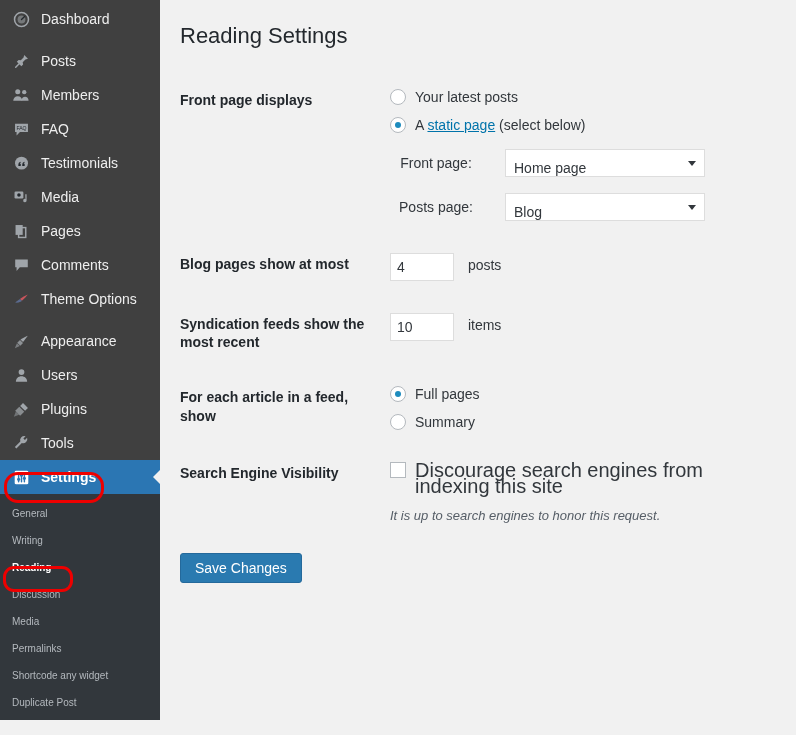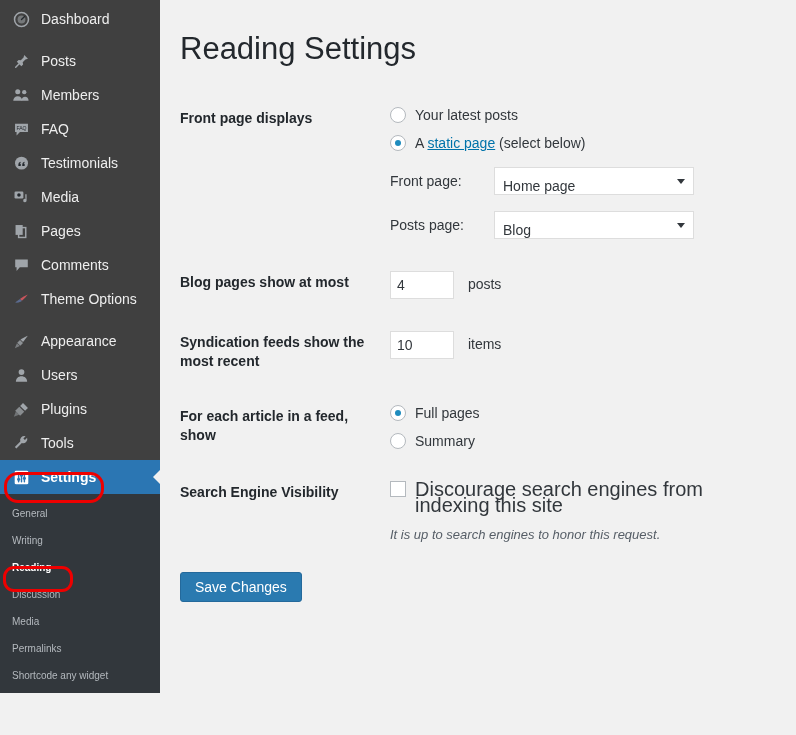--- a/index.html
+++ b/index.html
@@ -81,24 +81,24 @@
   .mi-icon svg { display: block; }
 
   
   #content {
     flex: 1 1 auto;
     background: #f1f1f1;
     padding: 10px 20px 0 20px;
     overflow: hidden;
   }
   #page-title {
-    font-size: 31px;
+    font-size: 22px;
     font-weight: normal;
     color: #23282d;
-    margin: 19px 0 22px 0;
+    margin: 12px 0 22px 0;
     padding-left: 0;
     line-height: 1.3;
   }
 
   table.form-table { width: 100%; border-collapse: collapse; }
   table.form-table th {
     width: 210px;
     text-align: left;
     vertical-align: top;
     font-size: 14px;
@@ -137,24 +137,24 @@
     color: #0073aa;
     text-decoration: underline;
   }
 
   .select-row {
     display: flex; align-items: center;
     margin-top: 16px;
   }
   .select-row .sel-label {
     width: 92px;
-    text-align: left;
+    text-align: center;
     font-size: 14px;
     color: #32373c;
-    margin-right: 12px;
+    margin-right: 23px;
   }
   .fake-select {
     width: 200px; height: 28px;
     border: 1px solid #ddd;
     background: #fff;
     display: flex; align-items: flex-end;
     padding: 0 8px;
     font-size: 14px;
     color: #32373c;
     position: relative;
@@ -368,20 +368,21 @@
     </div>
 
     <div id="submenu">
       <span class="sub-item">General</span>
       <span class="sub-item">Writing</span>
       <span class="sub-item current">Reading</span>
       <span class="sub-item">Discussion</span>
       <span class="sub-item">Media</span>
       <span class="sub-item">Permalinks</span>
       <span class="sub-item">Shortcode any widget</span>
+      <span class="sub-item">Duplicate Post</span>
     </div>
 
     <div class="anno" id="anno-settings"></div>
     <div class="anno" id="anno-reading"></div>
   </nav>
 
   <main id="content">
 
     <h1 id="page-title">Reading Settings</h1>
 

